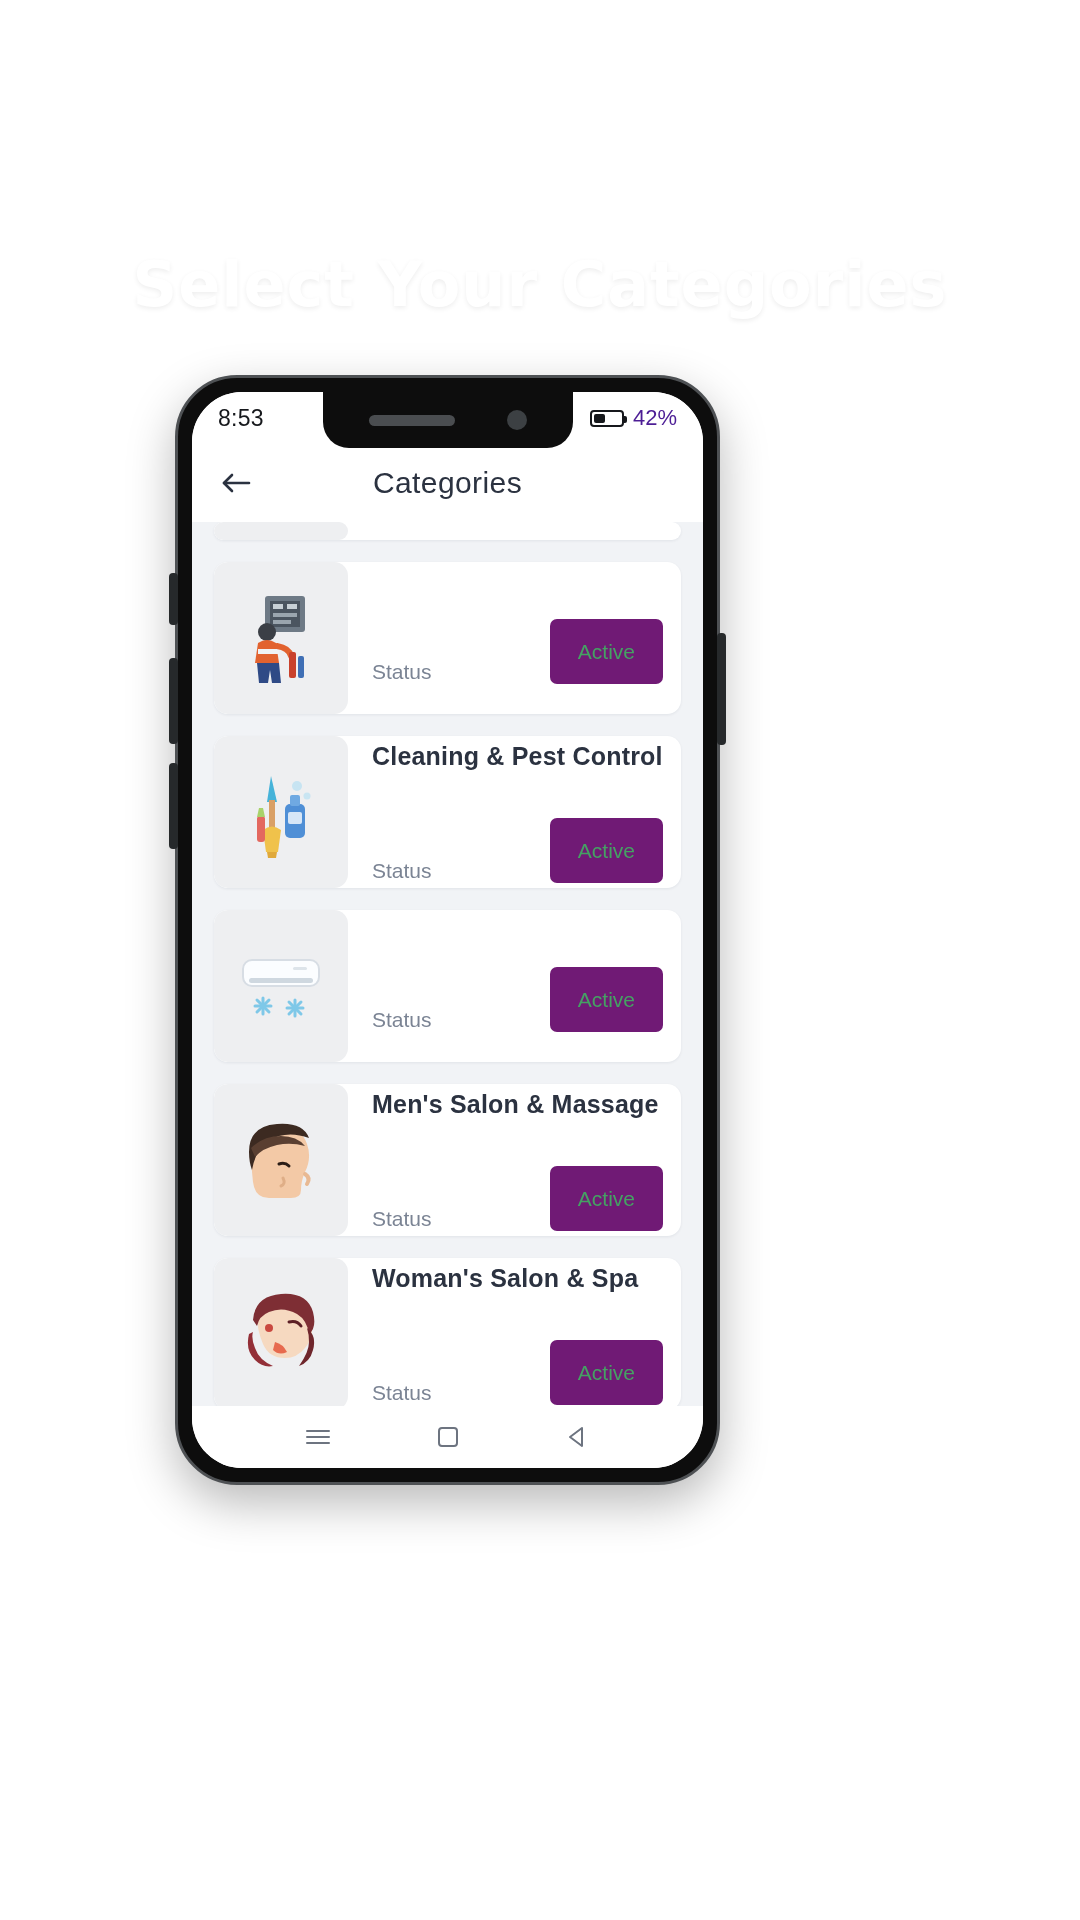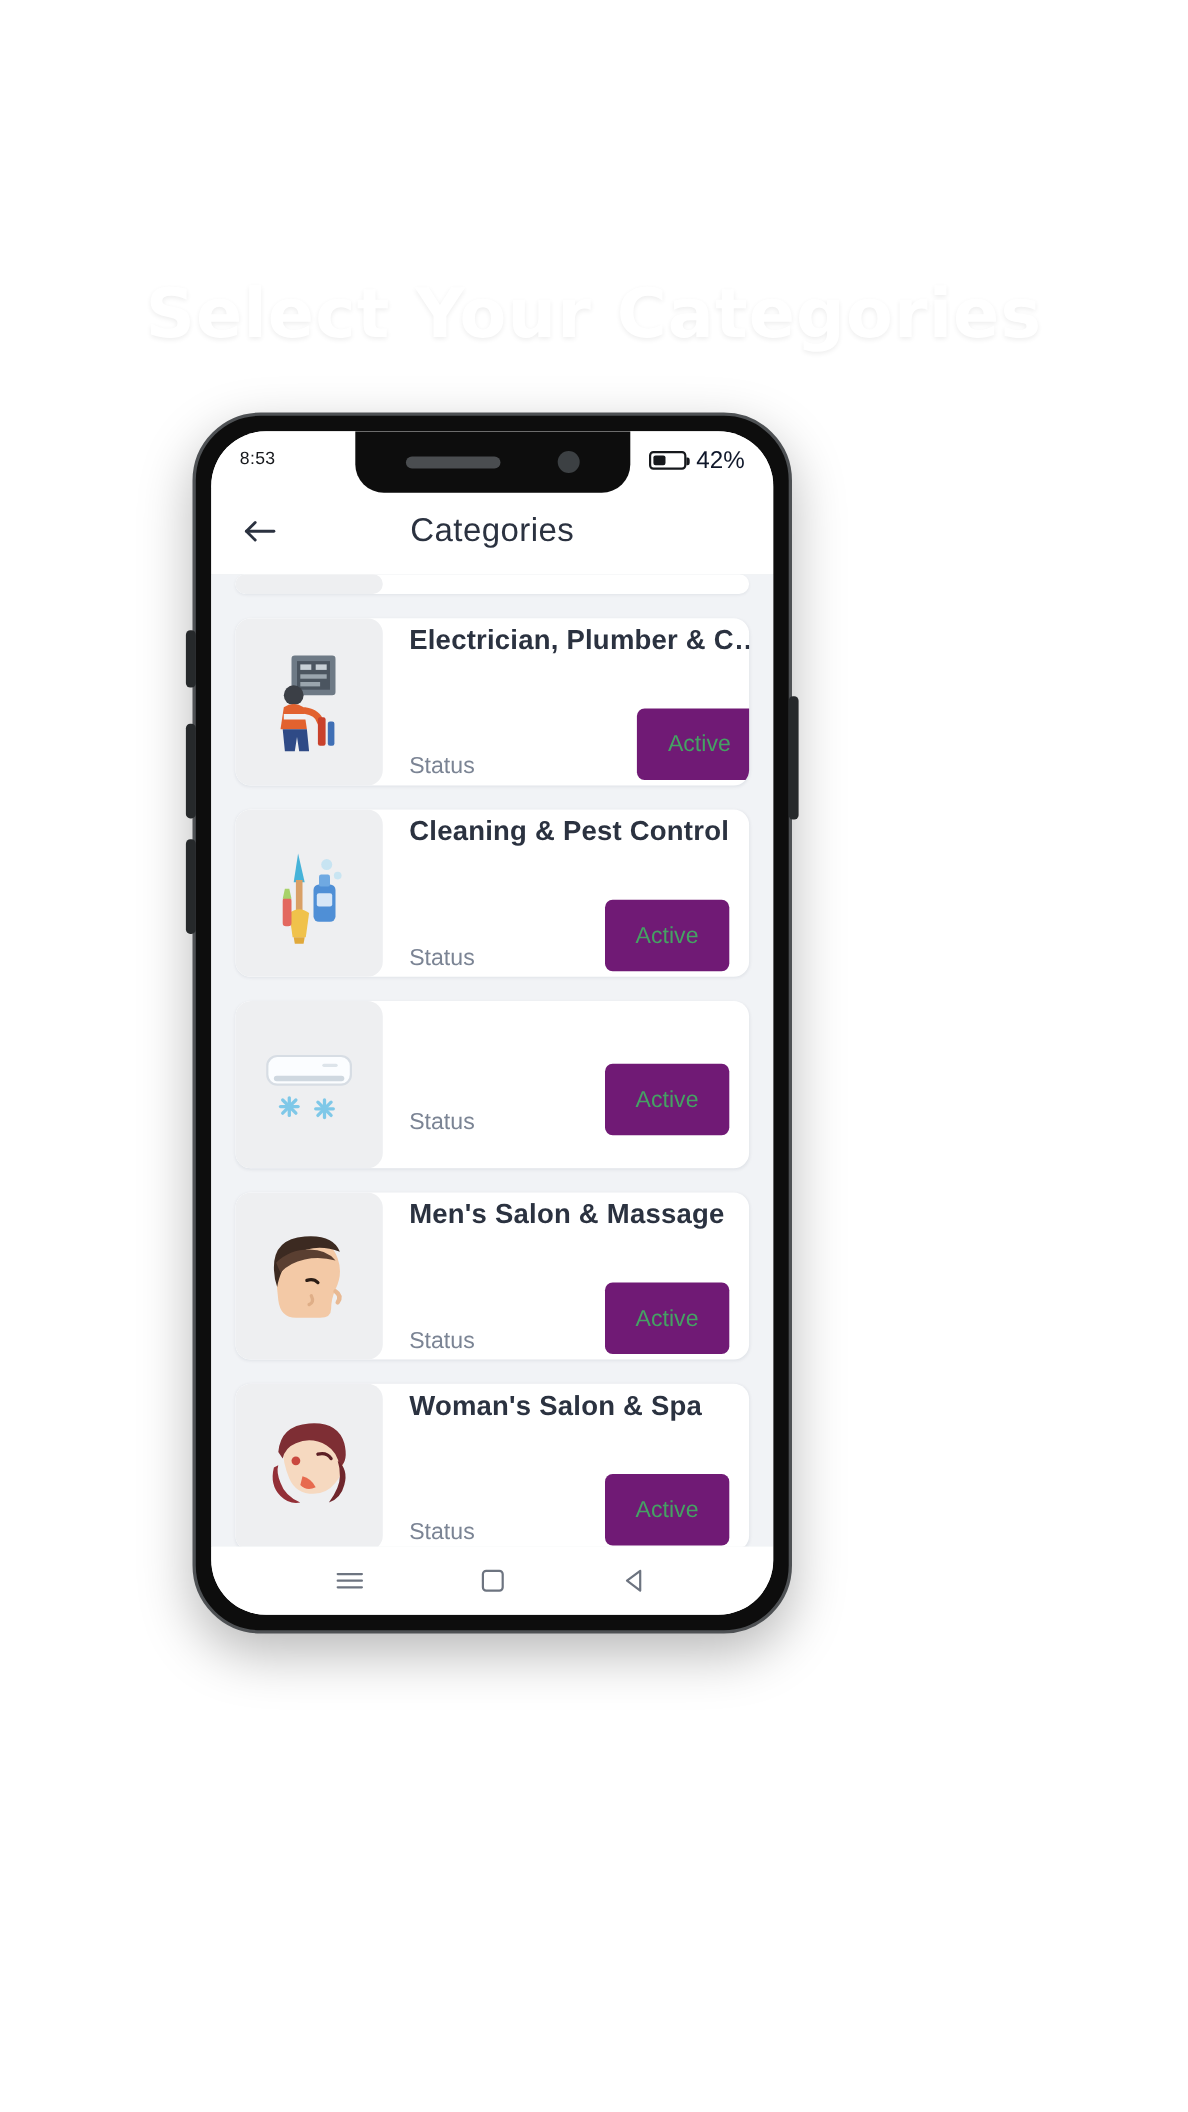--- a/index.html
+++ b/index.html
@@ -58,35 +58,35 @@
     background:#ffffff;border-radius:50px;overflow:hidden;
     display:flex;flex-direction:column;
   }
 
   
   #statusbar{
     height:52px;flex:0 0 52px;background:#ffffff;
     display:flex;align-items:center;position:relative;
     padding:0 26px;box-sizing:border-box;
   }
-  #status-time{font-size:16px;color:#16181c;font-weight:400;letter-spacing:.3px;}
+  #status-time{font-size:23px;color:#16181c;font-weight:400;letter-spacing:.3px;}
   #status-right{
     position:absolute;right:26px;top:0;height:52px;
     display:flex;align-items:center;gap:9px;
   }
   .batt-shell{
     width:34px;height:17px;border:2px solid #16181c;border-radius:4px;
     position:relative;box-sizing:border-box;
   }
   .batt-shell:after{
     content:"";position:absolute;right:-5px;top:4px;width:3px;height:7px;
     background:#16181c;border-radius:0 2px 2px 0;
   }
   .batt-fill{position:absolute;left:2px;top:2px;bottom:2px;width:40%;background:#16181c;border-radius:2px;}
-  #batt-pct{font-size:22px;color:#0f172a;}
+  #batt-pct{font-size:22px;color:#4c1d95;}
 
   
   #notch{
     position:absolute;left:50%;transform:translateX(-50%);top:0;
     width:250px;height:56px;background:#0d0d0d;
     border-bottom-left-radius:26px;border-bottom-right-radius:26px;
     display:flex;align-items:center;justify-content:center;gap:52px;
     z-index:5;
   }
   #speaker{width:86px;height:11px;background:#4a4d50;border-radius:6px;}
@@ -231,21 +231,20 @@
             <circle cx="30" cy="42" r="9" fill="#3b3f46"></circle>
             <path d="M21 53 q9-6 18 0 l3 20 l-24 0 z" fill="#e2622f"></path>
             <path d="M21 59 l21 0 l0 5 l-21 0 z" fill="#f0f2f4"></path>
             <path d="M20 73 l22 0 l2 20 l-9 0 l-2-13 l-2 13 l-9 0 z" fill="#2f4a86"></path>
             <path d="M40 56 q12 2 14 10" stroke="#e2622f" stroke-width="6" fill="none" stroke-linecap="round"></path>
             <rect x="52" y="62" width="7" height="26" rx="2" fill="#c9412c"></rect>
             <rect x="61" y="66" width="6" height="22" rx="2" fill="#3f6fb5"></rect>
           </svg>
         </div>
         <div class="card-body">
-          <div class="card-title">Electrician, Plumber &amp; C…</div>
           <div class="card-row">
             <span class="card-status-label">Status</span>
             <span class="badge">Active</span>
           </div>
         </div>
       </div>
 
       <div class="card">
         <div class="card-icon">
           <svg width="88" height="96" viewBox="0 0 88 96">

